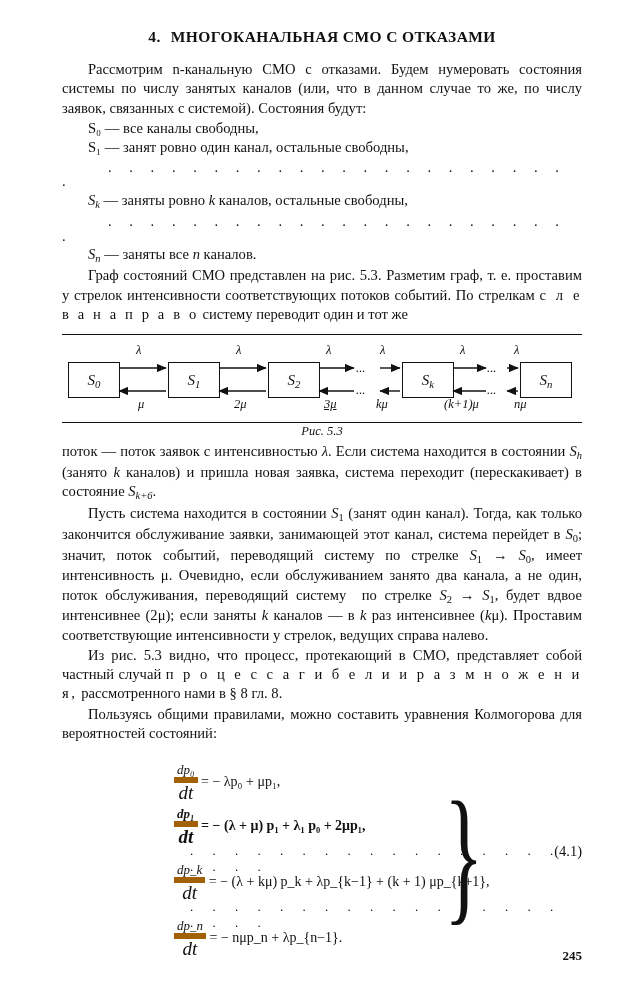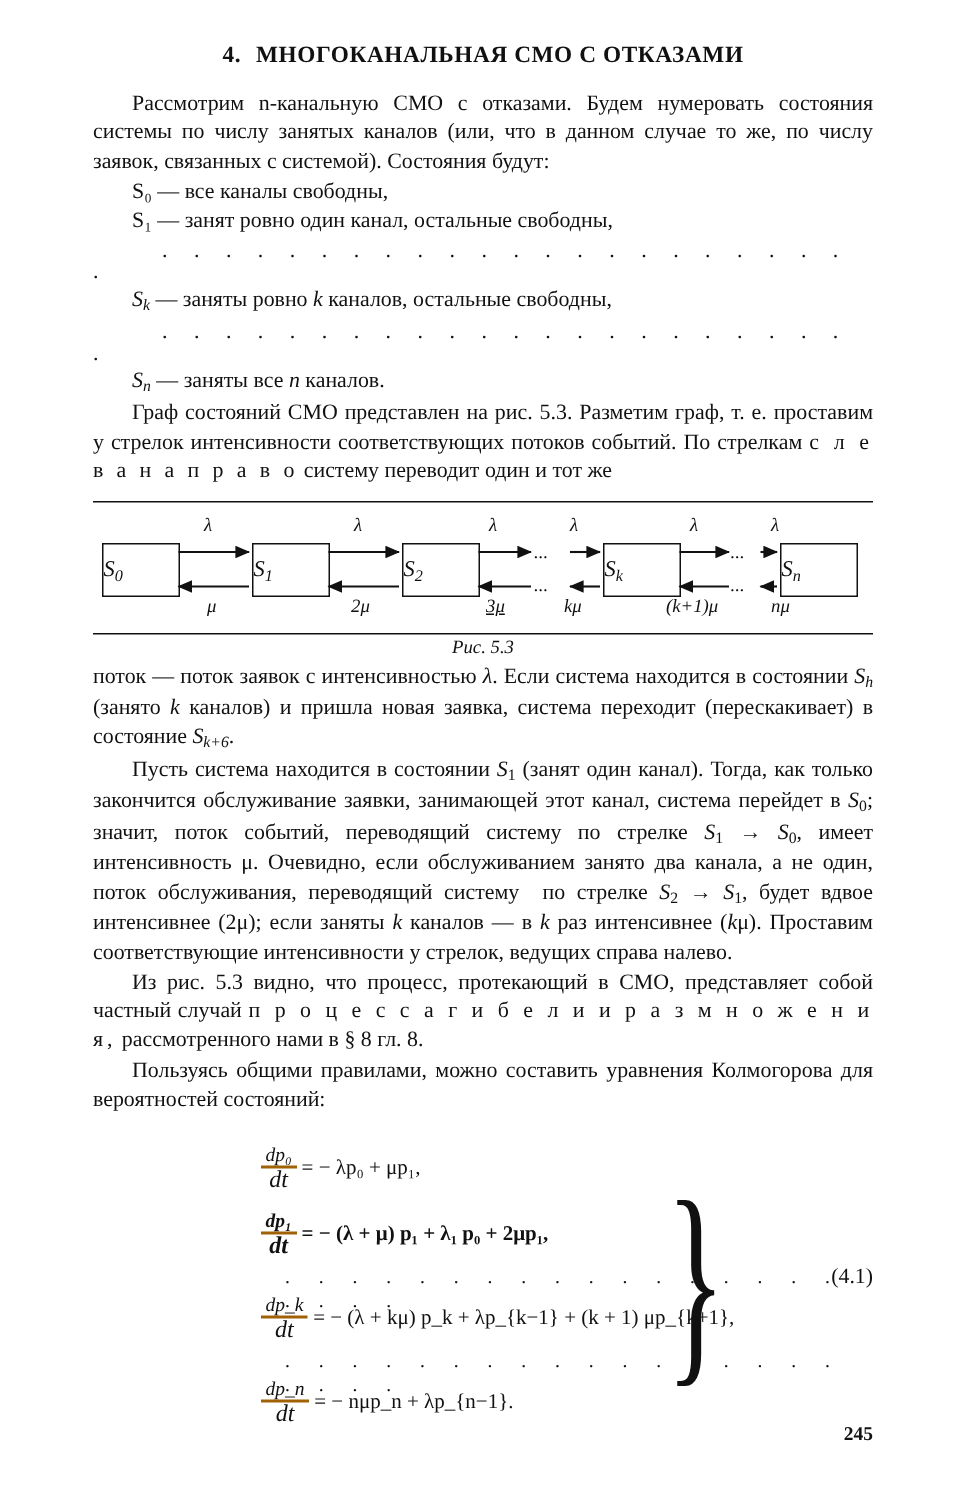--- a/index.html
+++ b/index.html
@@ -92,21 +92,21 @@
     width: 520px;
     height: 87px;
   }
   .node {
     position: absolute;
     border: 1.6px solid #111;
     background: #fff;
     width: 50px;
     height: 34px;
     top: 27px;
-    text-align: left;
+    text-align: center;
     line-height: 34px;
     font-size: 15px;
     font-style: italic;
     font-family: "Liberation Serif", serif;
   }
   .node sub { font-style: italic; }
   .lbl {
     position: absolute;
     font-size: 12.5px;
     font-style: italic;
@@ -138,23 +138,23 @@
     font-style: italic;
     line-height: 1.05;
   }
   .frac .num {
     display: block;
     padding: 0 3px;
     font-size: 13px;
   }
   .frac .den {
     display: block;
-    border-top: 2px solid #a16207;
+    border-top: 6px solid #a16207;
     padding: 0 3px;
-    font-size: 16px;
+    font-size: 19px;
   }
   .eqdots {
     position: absolute;
     font-size: 13px;
     letter-spacing: 8px;
   }
   .brace {
     position: absolute;
     right: 66px;
     top: 0;

